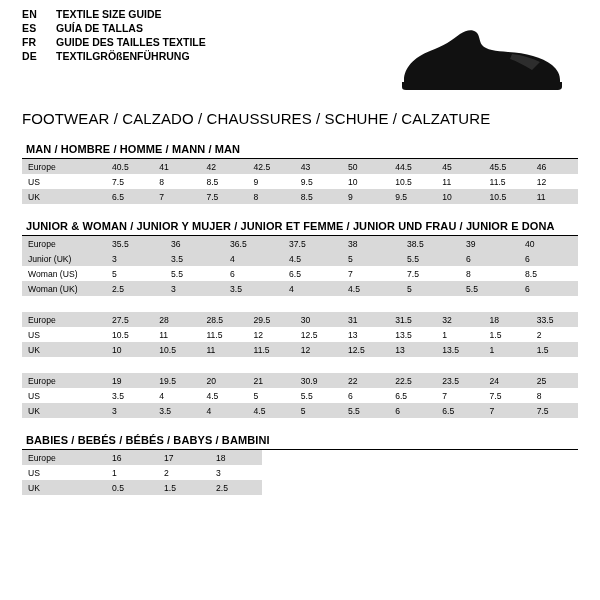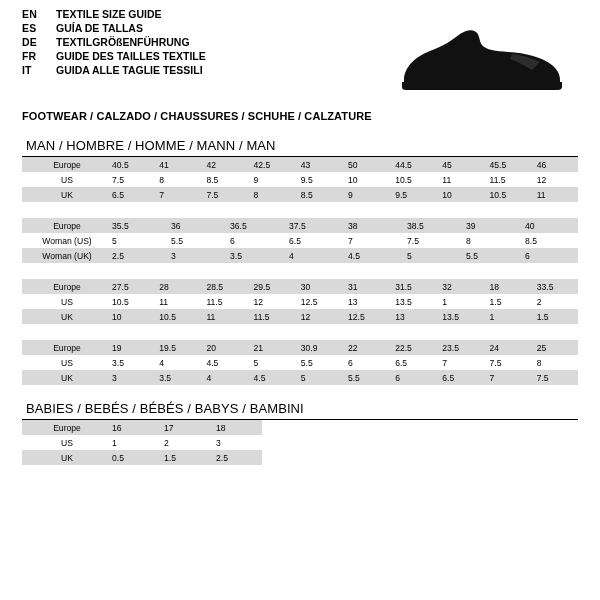--- a/index.html
+++ b/index.html
@@ -44,33 +44,33 @@
   }
   .shoe-art {
     position: absolute;
     right: 12px;
     top: 16px;
     width: 180px;
     height: 72px;
   }
 
   .section-title {
-    font-size: 11px;
-    font-weight: bold;
+    font-size: 15px;
+    font-weight: normal;
     letter-spacing: 0.1px;
     margin: 10px 0 0 0;
   }
 
   
   .group {
     margin-top: 16px;
   }
   .group-title {
-    font-size: 13px;
-    font-weight: normal;
+    font-size: 11px;
+    font-weight: bold;
     letter-spacing: 0.1px;
     padding: 0 0 3px 4px;
     border-bottom: 1px solid #000;
   }
   table.size {
     width: 100%;
     border-collapse: collapse;
     font-size: 8.6px;
     table-layout: fixed;
   }
@@ -78,21 +78,20 @@
     height: 15px;
     padding: 0 0 0 6px;
     vertical-align: middle;
     white-space: nowrap;
   }
   table.size tr.shade td {
     background: #d9d9d9;
   }
   table.size td.rowlabel {
     width: 78px;
-    text-align: center;
   }
   .babies table.size td.rowlabel {
     width: 78px;
   }
 
   
   .babies-wrap {
     width: 240px;
   }
 </style>
@@ -106,30 +105,26 @@
       <tbody>
         <tr>
           <td class="lang-code">EN</td>
           <td>TEXTILE SIZE GUIDE</td>
         </tr>
         <tr>
           <td class="lang-code">ES</td>
           <td>GUÍA DE TALLAS</td>
         </tr>
         <tr>
+          <td class="lang-code">FR</td>
+          <td>GUIDE DES TAILLES TEXTILE</td>
+        </tr>
+        <tr>
           <td class="lang-code">DE</td>
           <td>TEXTILGRÖßENFÜHRUNG</td>
-        </tr>
-        <tr>
-          <td class="lang-code">FR</td>
-          <td>GUIDE DES TAILLES TEXTILE</td>
-        </tr>
-        <tr>
-          <td class="lang-code">IT</td>
-          <td>GUIDA ALLE TAGLIE TESSILI</td>
         </tr>
       </tbody>
     </table>
 
     <svg class="shoe-art" viewBox="0 0 180 72">
       <path d="M18 56 C18 44 28 33 44 27 C58 22 66 16 74 10 C80 6 86 5 90 8 C94 11 93 17 96 21 C100 26 110 27 122 28 C140 29 156 33 166 41 C172 46 174 51 174 56 L174 60 L18 60 Z" fill="#111111"></path>
       <path d="M16 58 L176 58 L176 63 C176 65 174 66 172 66 L20 66 C17 66 16 65 16 63 Z" fill="#111111"></path>
       <path d="M126 30 C136 31 146 34 154 38 L146 46 C138 41 130 37 124 35 Z" fill="#ffffff" opacity="0.12"></path>
     </svg>
   </div>
@@ -177,32 +172,44 @@
           <td>9.5</td>
           <td>10</td>
           <td>10.5</td>
           <td>11</td>
         </tr>
       </tbody>
     </table>
   </div>
 
   <div class="group">
+    <div class="group-title">JUNIOR &amp; WOMAN / JUNIOR Y MUJER / JUNIOR ET FEMME / JUNIOR UND FRAU / JUNIOR E DONA</div>
     <table class="size">
       <tbody>
         <tr class="shade">
           <td class="rowlabel">Europe</td>
           <td>35.5</td>
           <td>36</td>
           <td>36.5</td>
           <td>37.5</td>
           <td>38</td>
           <td>38.5</td>
           <td>39</td>
           <td>40</td>
+        </tr>
+        <tr class="shade">
+          <td class="rowlabel">Junior (UK)</td>
+          <td>3</td>
+          <td>3.5</td>
+          <td>4</td>
+          <td>4.5</td>
+          <td>5</td>
+          <td>5.5</td>
+          <td>6</td>
+          <td>6</td>
         </tr>
         <tr>
           <td class="rowlabel">Woman (US)</td>
           <td>5</td>
           <td>5.5</td>
           <td>6</td>
           <td>6.5</td>
           <td>7</td>
           <td>7.5</td>
           <td>8</td>

